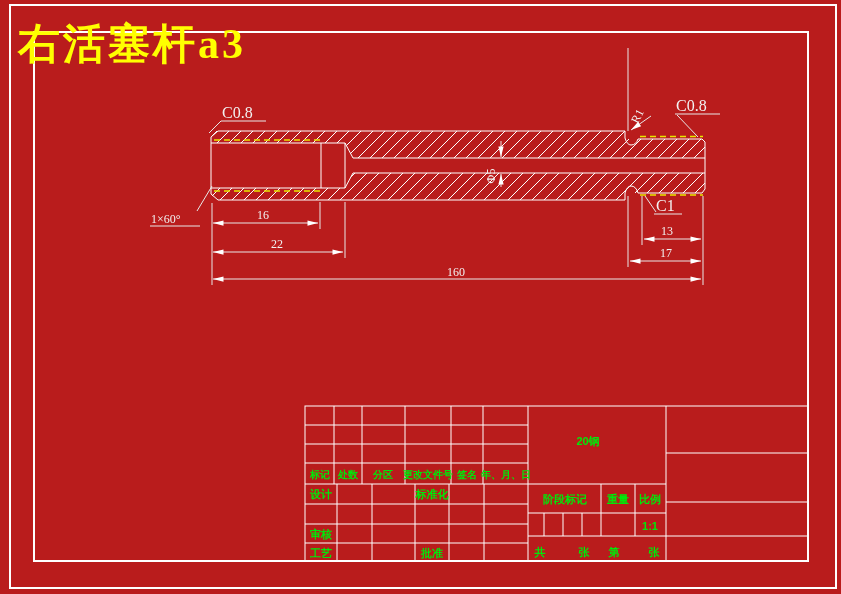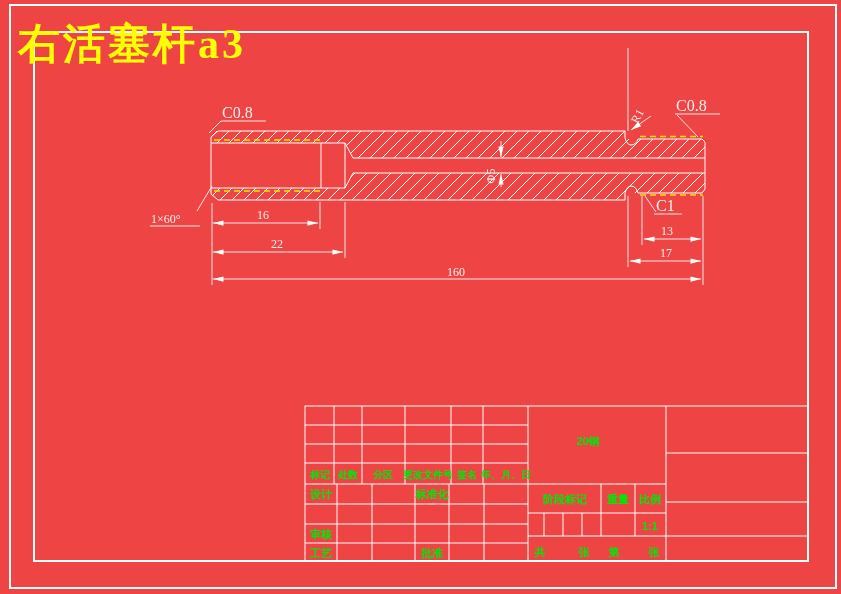--- a/index.html
+++ b/index.html
@@ -1,16 +1,16 @@
 <!DOCTYPE html>
 <html><head>
 <meta charset="utf-8">
 <style>
   html,body{margin:0;padding:0;background:#000;}
-  .stage{position:relative;width:841px;height:594px;background:#ef4444;overflow:hidden;
+  .stage{position:relative;width:841px;height:594px;background:#b91c1c;overflow:hidden;
          font-family:"Liberation Serif", serif;}
   svg text{user-select:none;}
   .dim-text-sm{fill:#f2f2f2;font-size:12px;font-family:"Liberation Serif",serif;text-anchor:middle;}
   .callout{fill:#f2f2f2;font-size:16px;font-family:"Liberation Serif",serif;}
   .green-txt{fill:#00e80a;font-size:11px;font-family:"Liberation Sans",sans-serif;text-anchor:middle;font-weight:bold;}
   .green-txt-sm{fill:#00e80a;font-size:10px;font-family:"Liberation Sans",sans-serif;text-anchor:middle;font-weight:bold;}
   .main-title{fill:#ffff00;font-size:42px;font-weight:bold;letter-spacing:3px;
               font-family:"Liberation Serif",serif;}
   .wline{stroke:#ffffff;stroke-width:1;fill:none;}
   .wline2{stroke:#ffffff;stroke-width:2;fill:none;}

